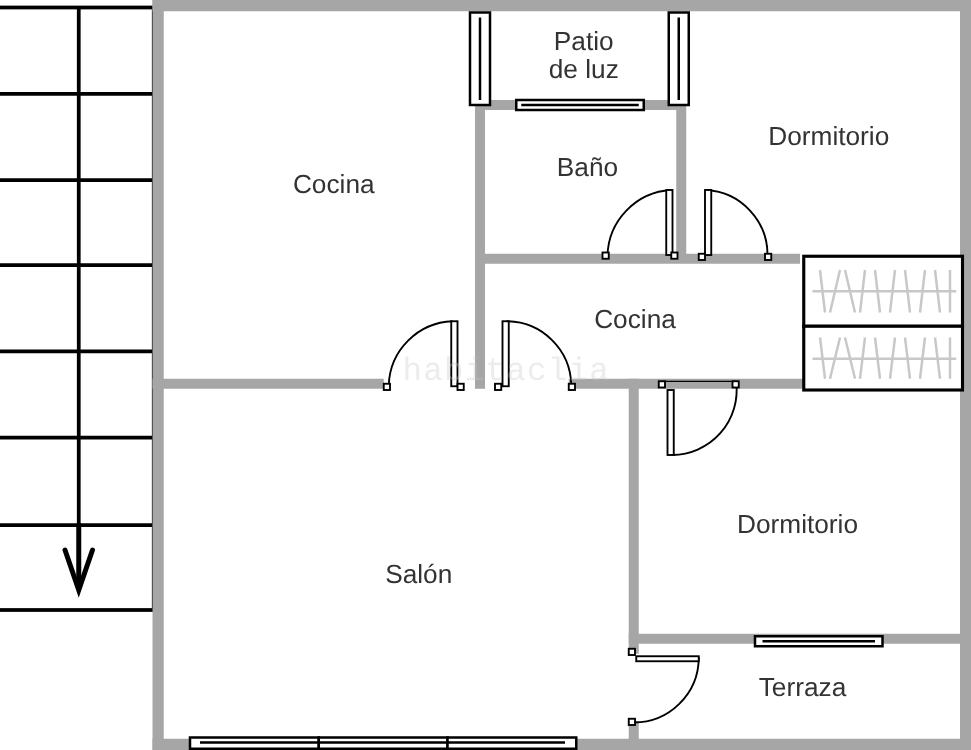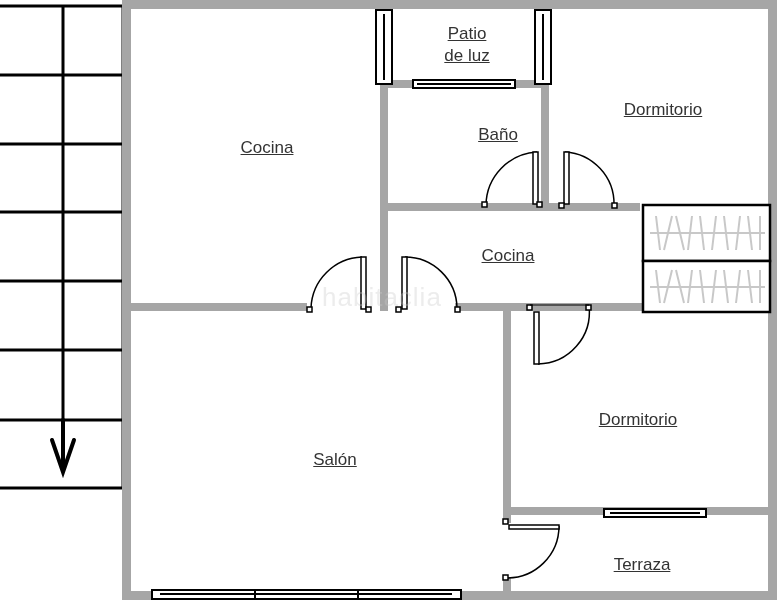--- a/index.html
+++ b/index.html
@@ -1,19 +1,19 @@
 <!DOCTYPE html>
 <html><head>
 <meta charset="utf-8">
 <style>
   html,body{margin:0;padding:0;background:#fff;}
   body{width:777px;height:600px;position:relative;overflow:hidden;font-family:"Liberation Sans",sans-serif;}
   #plan{position:absolute;left:0;top:0;}
-  .lbl{position:absolute;font-size:17px;color:#333;text-align:center;line-height:22px;white-space:nowrap;transform:translate(-50%,-50%);text-decoration:underline;}
-  .wm{position:absolute;left:322px;top:282px;font-size:26px;color:rgba(200,200,200,0.35);font-family:Liberation Sans, sans-serif;letter-spacing:1px;}
+  .lbl{position:absolute;font-size:21px;color:#333;text-align:center;line-height:22px;white-space:nowrap;transform:translate(-50%,-50%);}
+  .wm{position:absolute;left:322px;top:282px;font-size:26px;color:rgba(200,200,200,0.35);font-family:Liberation Mono, monospace;letter-spacing:1px;}
 </style>
 </head>
 <body>
 
 <svg id="plan" width="777" height="600" viewBox="0 0 777 600" xmlns="http://www.w3.org/2000/svg">
 
   <g stroke="#000" stroke-width="3" fill="#fff">
     <rect x="-2" y="6" width="125" height="482"></rect>
     <line x1="63" y1="6" x2="63" y2="420"></line>
     <line x1="0" y1="75" x2="123" y2="75"></line>
@@ -119,18 +119,18 @@
   </g>
 </svg>
 
 <div class="wm">habitaclia</div>
 
 <div class="lbl" style="left:267px;top:148px;">Cocina</div>
 <div class="lbl" style="left:467px;top:45px;">
   <div>Patio</div>
   <div>de luz</div>
 </div>
-<div class="lbl" style="left:470px;top:135px;margin-left:28px;">Baño</div>
+<div class="lbl" style="left:470px;top:135px;">Baño</div>
 <div class="lbl" style="left:663px;top:110px;">Dormitorio</div>
 <div class="lbl" style="left:508px;top:256px;">Cocina</div>
 <div class="lbl" style="left:316px;top:460px;margin-left:19px;">Salón</div>
 <div class="lbl" style="left:638px;top:420px;">Dormitorio</div>
-<div class="lbl" style="left:642px;top:565px;text-align:center;">Terraza</div>
+<div class="lbl" style="left:642px;top:551px;text-align:center;">Terraza</div>
 
 </body></html>

